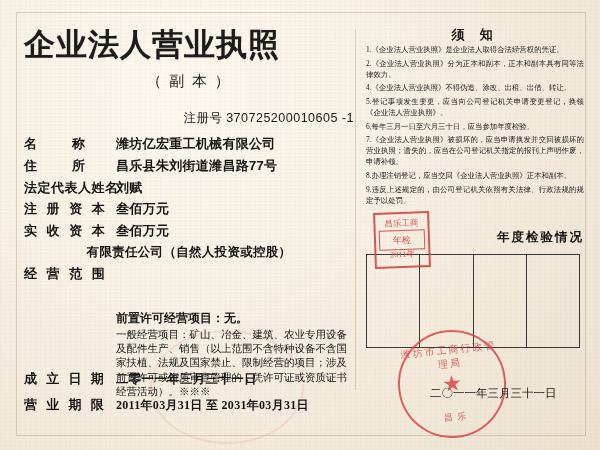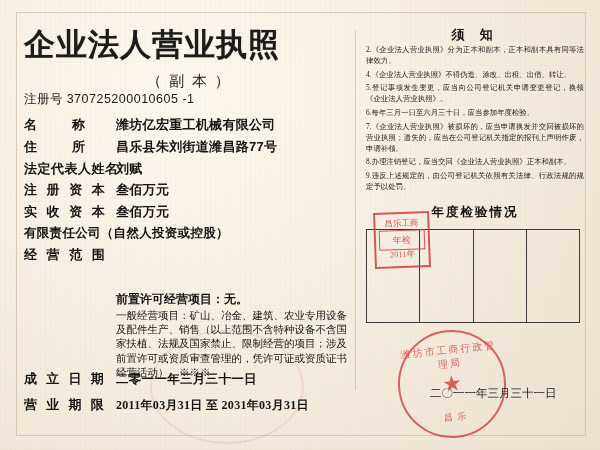--- a/index.html
+++ b/index.html
@@ -48,24 +48,24 @@
   }
   .subtitle{
     text-align:center;
     font-family:"Liberation Serif", serif;
     font-size:15px;
     margin-top:6px;
     color:#1b1b1b;
     letter-spacing:2px;
   }
   .regno{
-    text-align:left;
+    text-align:right;
     font-family:"Liberation Serif", serif;
     font-size:12.5px;
-    margin-top:0;
+    margin-top:19px;
     color:#1b1b1b;
     letter-spacing:0.5px;
   }
   .regno .num{font-family:"Liberation Sans", sans-serif;letter-spacing:0.5px;}
 
   .fields{margin-top:9px;}
   .row{
     display:flex;
     align-items:flex-start;
     margin-bottom:5.5px;
@@ -79,21 +79,21 @@
     font-weight:bold;
     letter-spacing:3px;
     white-space:nowrap;
   }
   .label.tight{letter-spacing:0.5px;}
   .value{
     flex:1;
     font-weight:bold;
     letter-spacing:0.3px;
   }
-  .value.small{font-size:12.5px;}
+  .value.small{font-size:12.5px;text-align:center;}
   .scope{
     flex:1;
     font-weight:normal;
     font-size:10.5px;
     line-height:1.35;
     letter-spacing:0px;
     margin-top:44px;
   }
   .scope .first{display:block;font-weight:bold;font-size:12px;margin-bottom:1px;}
   .bottom-rows{position:absolute;left:24px;top:370px;width:330px;}
@@ -120,22 +120,22 @@
   .notice-list{
     font-family:"Liberation Serif", serif;
     font-size:7.4px;
     line-height:1.5;
     color:#1c1c1c;
     letter-spacing:0px;
   }
   .notice-list div{margin-bottom:2.5px;text-align:justify;}
 
   .annual-title{
-    margin-top:12px;
-    text-align:center;
+    margin-top:23px;
+    text-align:right;
     font-family:"Liberation Serif", serif;
     font-weight:bold;
     font-size:12.5px;
     letter-spacing:2px;
     color:#151515;
   }
   .grid{
     margin-top:8px;
     width:212px;height:92px;
     border:1px solid #3a3a3a;
@@ -252,20 +252,21 @@
     </div>
     <div class="brow">
       <div class="label">营 业 期 限</div>
       <div class="value dates">2011年03月31日 至 2031年03月31日</div>
     </div>
   </div>
 
   <div class="right">
     <div class="notice-title">须 知</div>
     <div class="notice-list">
+      <div>1.《企业法人营业执照》是企业法人取得合法经营权的凭证。</div>
       <div>2.《企业法人营业执照》分为正本和副本，正本和副本具有同等法律效力。</div>
       <div>4.《企业法人营业执照》不得伪造、涂改、出租、出借、转让。</div>
       <div>5.登记事项发生变更，应当向公司登记机关申请变更登记，换领《企业法人营业执照》。</div>
       <div>6.每年三月一日至六月三十日，应当参加年度检验。</div>
       <div>7.《企业法人营业执照》被损坏的，应当申请换发并交回被损坏的营业执照；遗失的，应当在公司登记机关指定的报刊上声明作废，申请补领。</div>
       <div>8.办理注销登记，应当交回《企业法人营业执照》正本和副本。</div>
       <div>9.违反上述规定的，由公司登记机关依照有关法律、行政法规的规定予以处罚。</div>
     </div>
 
     <div class="annual-title">年度检验情况</div>

